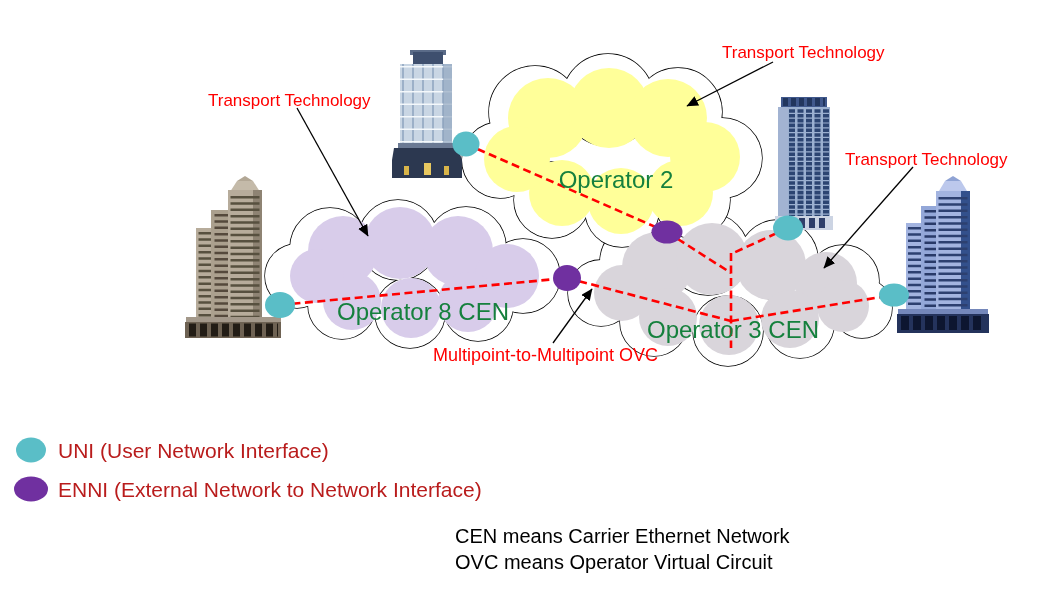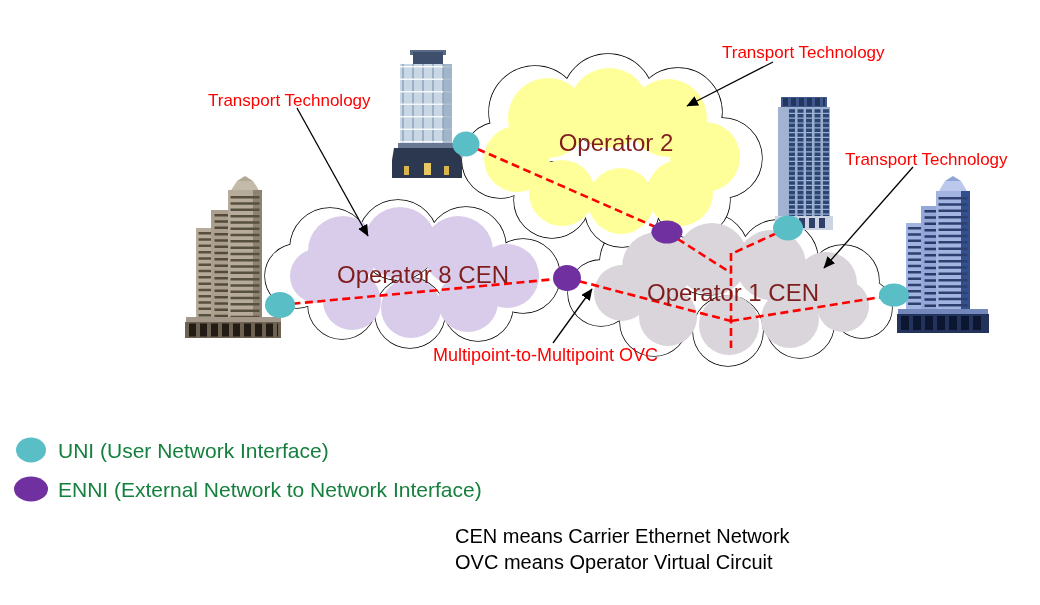--- a/index.html
+++ b/index.html
@@ -1,25 +1,25 @@
 <!DOCTYPE html>
 <html><head>
 <meta charset="utf-8">
 <style>
   html,body{margin:0;padding:0;background:#ffffff;}
   body{width:1040px;height:605px;position:relative;overflow:hidden;
        font-family:"Liberation Sans", sans-serif;}
   #stage{position:absolute;left:0;top:0;width:1040px;height:605px;}
   svg{position:absolute;left:0;top:0;}
   .lbl{position:absolute;white-space:nowrap;}
-  .cloud-lbl{font-size:24px;color:#7f1d1d;transform:translateX(-50%);}
+  .cloud-lbl{font-size:24px;color:#15803d;transform:translateX(-50%);margin-top:37px;}
   .cloud-lbl-2line{text-align:center;line-height:29px;}
   .red-lbl{font-size:17px;color:#FF0000;}
   .mp-lbl{font-size:18px;color:#FF0000;}
-  .legend-lbl{font-size:21px;color:#15803d;}
+  .legend-lbl{font-size:21px;color:#b91c1c;}
   .footnote{font-size:20px;color:#000000;line-height:26px;}
 </style>
 </head>
 <body>
 
 <div id="stage">
 
 <svg width="1040" height="605" viewBox="0 0 1040 605">
 
   <g class="cloud-outline" fill="#ffffff" stroke="#000000" stroke-width="1.4">
@@ -212,21 +212,21 @@
   <ellipse cx="31" cy="450" rx="15" ry="12.5" fill="#5ABEC7"></ellipse>
   <ellipse cx="31" cy="489" rx="17" ry="12.5" fill="#7030A0"></ellipse>
 </svg>
 
 <div class="lbl cloud-lbl" style="left:423px;top:261px;">Operator 8 CEN</div>
 
 <div class="lbl cloud-lbl cloud-lbl-2line" style="left:616px;top:128px;">
   <div>Operator 2</div>
 </div>
 
-<div class="lbl cloud-lbl" style="left:733px;top:279px;">Operator 1 CEN</div>
+<div class="lbl cloud-lbl" style="left:733px;top:279px;">Operator 3 CEN</div>
 
 <div class="lbl red-lbl" style="left:208px;top:91px;">Transport Technology</div>
 
 <div class="lbl red-lbl" style="left:722px;top:43px;">Transport Technology</div>
 
 <div class="lbl red-lbl" style="left:845px;top:150px;">Transport Technology</div>
 
 <div class="lbl mp-lbl" style="left:433px;top:345px;">Multipoint-to-Multipoint OVC</div>
 
 <div class="lbl legend-lbl" style="left:58px;top:439px;">UNI (User Network Interface)</div>

